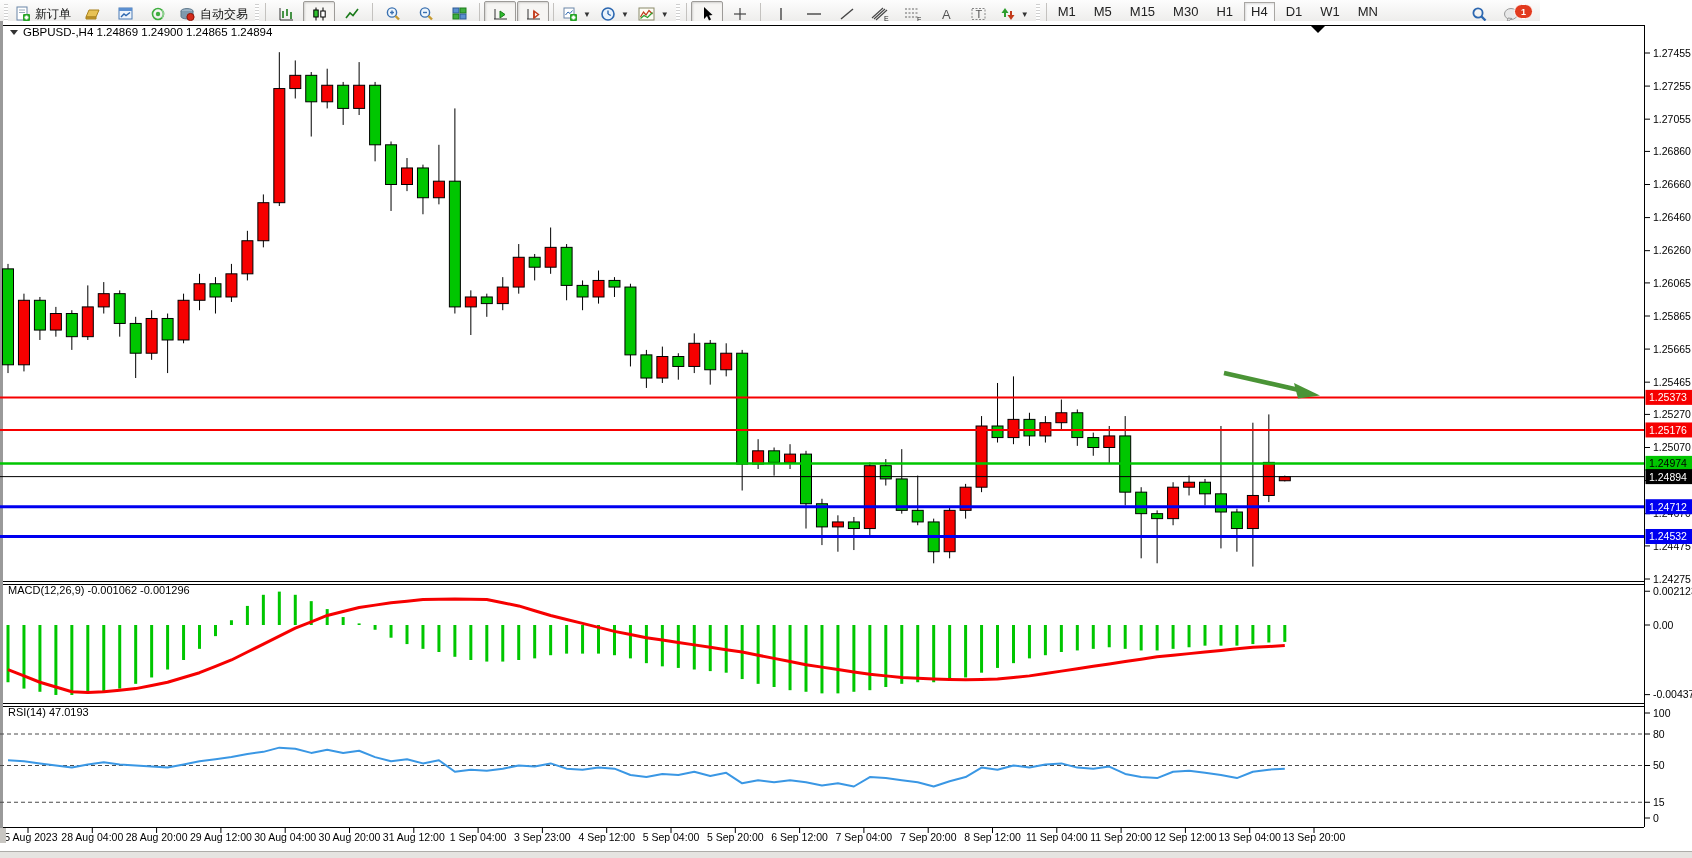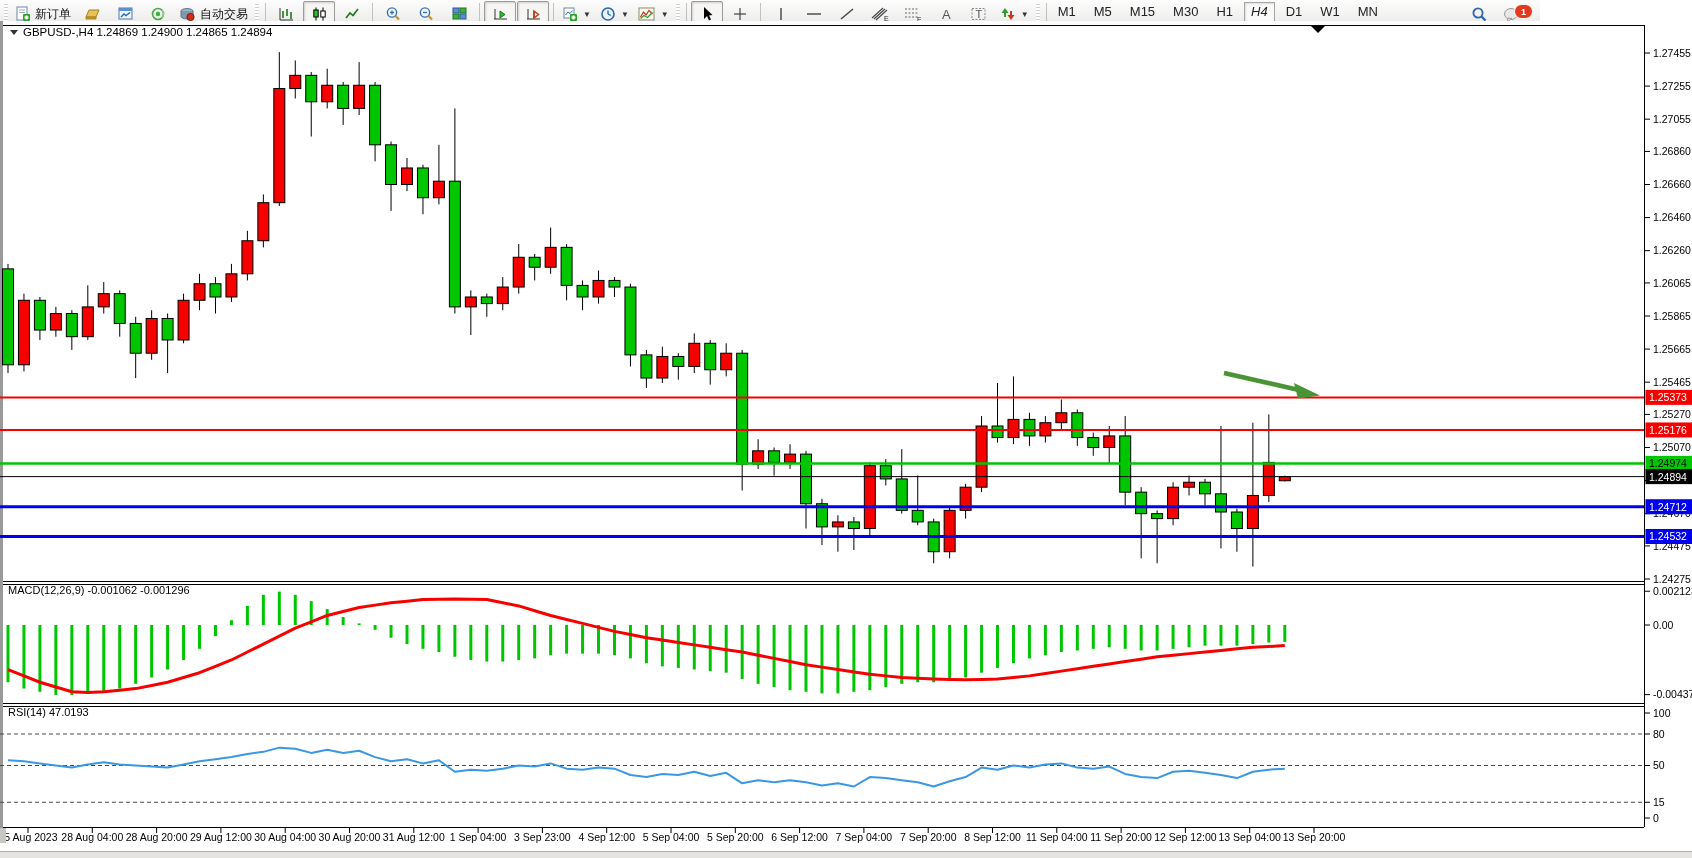--- a/index.html
+++ b/index.html
@@ -9,21 +9,21 @@
     background:linear-gradient(#fdfdfd,#e9e8e6);border-bottom:1px solid #b8b6b2;
     display:flex;align-items:center;gap:1px;padding:0 2px;box-sizing:border-box;}
   .grip{width:4px;height:20px;margin:0 2px;
     background:repeating-linear-gradient(#cfcfcf 0 1px,#fff 1px 3px);}
   .sep{width:1px;height:22px;background:#c4c2bf;margin:0 3px;}
   .tb-btn{height:24px;min-width:24px;display:flex;align-items:center;justify-content:center;
     gap:4px;padding:0 3px;border:1px solid transparent;border-radius:2px;font-size:12px;color:#111;}
   .tb-btn.pressed{background:#f6f5f3;border:1px solid #9d9b98;box-shadow:inset 1px 1px 2px rgba(0,0,0,.15);}
   .tb-btn .caret{font-size:8px;color:#333;margin-left:1px;}
   .tf-btn{height:20px;padding:1px 6px;font-size:13px;color:#222;border:1px solid transparent;}
-  .tf-btn.active{background:#fafafa;border:1px solid #a8a6a3;box-shadow:inset 1px 1px 2px rgba(0,0,0,.12);font-style:italic;}
+  .tf-btn.active{background:#fafafa;border:1px solid #a8a6a3;box-shadow:inset 1px 1px 2px rgba(0,0,0,.12);}
   .spacer{flex:1;}
   .badge{position:absolute;top:2px;right:-6px;min-width:13px;height:13px;border-radius:8px;
     background:#e23a1e;color:#fff;font-size:9px;font-weight:bold;display:flex;
     align-items:center;justify-content:center;padding:0 2px;border:1px solid #fff;}
   
   #chart-wrap{position:absolute;left:0;top:21px;width:1692px;height:823px;background:#fff;}
   #chart-svg{position:absolute;left:0;top:0;}
   #bottom-strip{position:absolute;left:0;top:851px;width:1692px;height:7px;
     background:#e6e4e1;border-top:1px solid #aeaca9;}
   svg text{font-family:"Liberation Sans","DejaVu Sans",sans-serif;}

